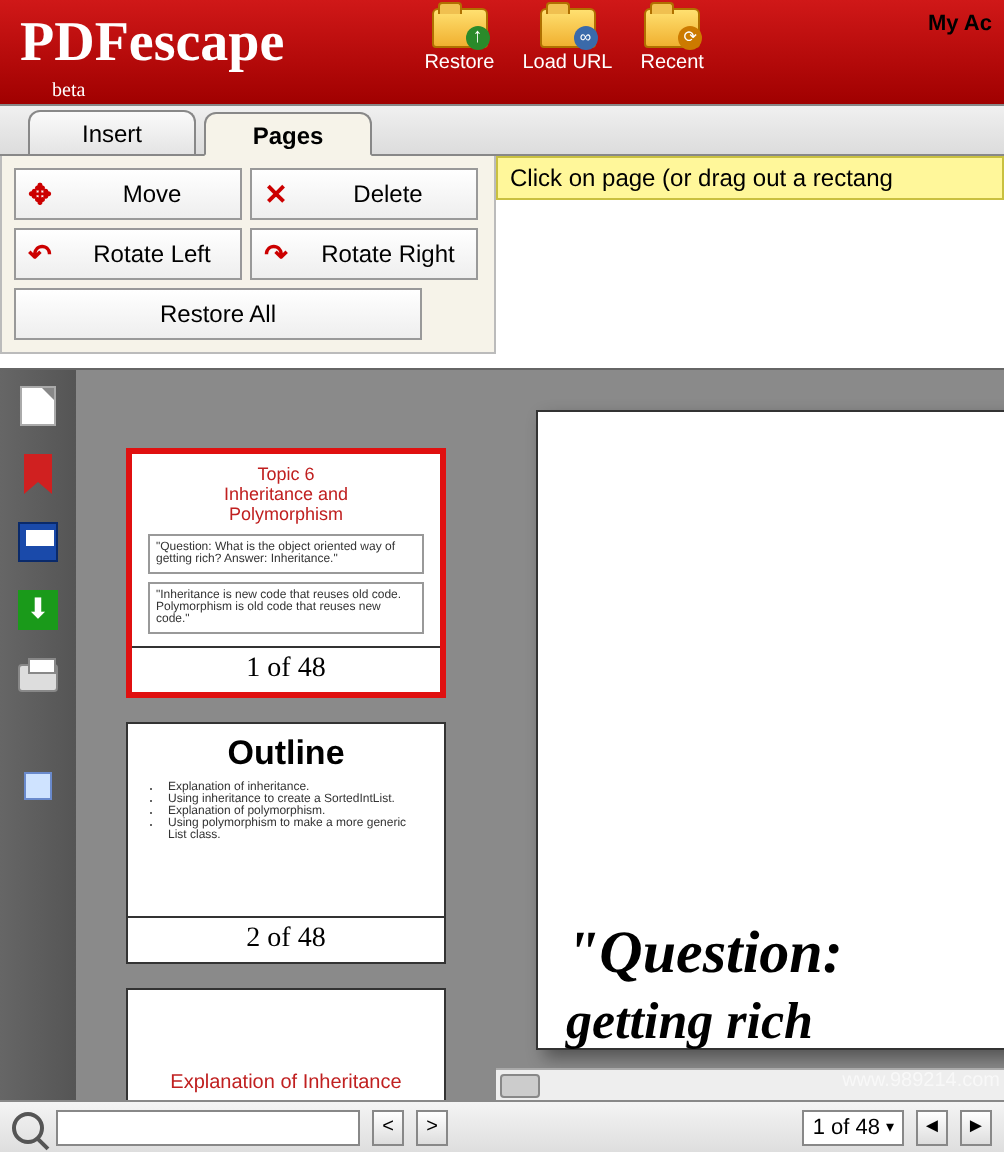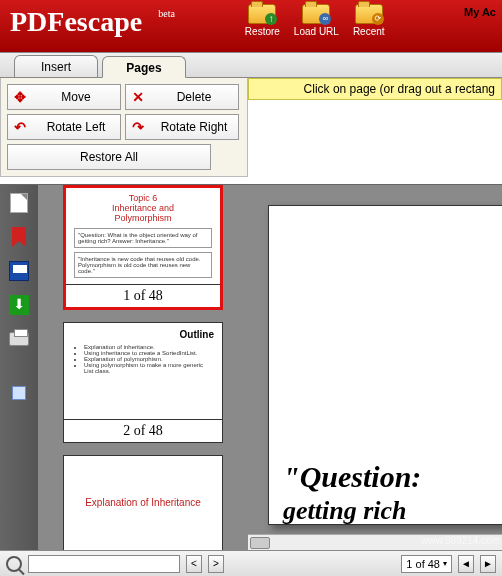--- a/index.html
+++ b/index.html
@@ -1,20 +1,20 @@
 <!DOCTYPE html>
 <html><head>
 <meta charset="utf-8">
 <style>
   * { box-sizing: border-box; margin: 0; padding: 0; }
   body { font-family: Arial, sans-serif; font-size: 12px; width: 502px; height: 576px; overflow: hidden; background: #fff; position: relative; }
 
   
   .header { height: 52px; background: linear-gradient(#d01818, #a00000); position: relative; display: flex; align-items: flex-start; }
-  .logo { font-family: "Times New Roman", serif; font-weight: bold; color: #fff; font-size: 28px; padding: 6px 10px 0 10px; display: flex; align-items: flex-start; }
+  .logo { font-family: "Times New Roman", serif; font-weight: bold; color: #fff; font-size: 28px; padding: 6px 10px 0 10px; display: flex; align-items: flex-start; flex-direction: column; }
   .logo .beta { font-size: 10px; font-weight: normal; margin-left: 16px; margin-top: 2px; }
   .header-btns { display: flex; gap: 14px; margin-left: 60px; margin-top: 4px; }
   .hbtn { display: flex; flex-direction: column; align-items: center; color: #fff; font-size: 10px; cursor: pointer; }
   .folder { width: 28px; height: 20px; background: linear-gradient(#ffe070,#f0b030); border: 1px solid #b07000; border-radius: 3px 3px 2px 2px; position: relative; margin-bottom: 2px; }
   .folder::before { content:""; position:absolute; top:-4px; left:2px; width:10px; height:5px; background:#f0c050; border:1px solid #b07000; border-bottom:none; border-radius:2px 2px 0 0; }
   .folder .badge { position:absolute; bottom:-2px; right:-2px; width:12px; height:12px; border-radius:50%; color:#fff; font-size:10px; line-height:12px; text-align:center; }
   .badge.up { background:#2a8a2a; }
   .badge.link { background:#3a6aaa; font-size:8px; }
   .badge.recent { background:#cc7a00; font-size:8px; }
   .myacc { position:absolute; top:6px; right:6px; color:#000; font-weight:bold; font-size:11px; }
@@ -26,37 +26,37 @@
 
   
   .toolpanel { background:#f6f3e9; border:1px solid #bbb; border-top:none; padding:6px; display:flex; flex-wrap:wrap; gap:4px; width: 248px; }
   .toolarea { display:flex; }
   .toolbtn { width:114px; height:26px; border:1px solid #999; background:linear-gradient(#fff,#eee); display:flex; align-items:center; cursor:pointer; }
   .toolbtn.wide { width:204px; justify-content:center; }
   .toolbtn .ticon { width:24px; display:flex; justify-content:center; color:#c00; font-weight:bold; font-size:14px; }
   .toolbtn .tlabel { flex:1; text-align:center; font-size:12px; }
 
   
-  .hint { position:absolute; top:78px; left:248px; right:0; height:22px; background:#fff79a; border:1px solid #c9c040; font-size:12px; padding:3px 6px; white-space:nowrap; overflow:hidden;text-align:right; }
+  .hint { position:absolute; top:78px; left:248px; right:0; height:22px; background:#fff79a; border:1px solid #c9c040; font-size:12px; padding:3px 6px; white-space:nowrap; overflow:hidden; }
 
   
   .main { position:absolute; top:184px; left:0; right:0; bottom:26px; display:flex; background:#8a8a8a; border-top:1px solid #666; }
   .iconcol { width:38px; background:linear-gradient(90deg,#666,#555); display:flex; flex-direction:column; align-items:center; padding-top:8px; gap:14px; }
   .iconcol .sic { width:20px; height:20px; display:flex; align-items:center; justify-content:center; cursor:pointer; }
   .doc-ic { background:#fff; border:1px solid #aaa; position:relative; }
   .doc-ic::after { content:""; position:absolute; top:0; right:0; border-top:6px solid #888; border-left:6px solid #fff; }
   .bm-ic { width:14px; height:20px; background:#d02020; clip-path: polygon(0 0,100% 0,100% 100%,50% 70%,0 100%); }
   .save-ic { background:#1a4aaa; border:1px solid #0a2a6a; position:relative; }
   .save-ic::after { content:""; position:absolute; top:3px; left:3px; width:14px; height:8px; background:#fff; }
   .dl-ic { background:#1a9a1a; color:#fff; font-size:14px; text-align:center; line-height:18px; }
   .print-ic { background:#ddd; border:1px solid #888; border-radius:2px; position:relative; }
   .print-ic::before { content:""; position:absolute; top:-4px; left:4px; width:12px; height:6px; background:#fff; border:1px solid #888; }
   .sel-ic { width:14px; height:14px; background:#cfe3ff; border:1px solid #6a8acc; }
 
-  .thumbs { width:210px; background:#8a8a8a; overflow-y:auto; padding:0 0; display:flex; flex-direction:column; align-items:center; gap:12px; }
+  .thumbs { width:210px; background:#8a8a8a; overflow-y:auto; padding:21px 0; display:flex; flex-direction:column; align-items:center; gap:12px;margin-top:18px; }
   .thumb { width:160px; background:#fff; border:1px solid #333; padding:0; cursor:pointer; }
   .thumb.sel { border:3px solid #e01010; }
   .slide { height:96px; padding:6px 8px; font-size:7px; color:#333; overflow:hidden; position:relative; }
   .slide .stitle { text-align:center; color:#c02020; font-size:9px; margin-bottom:4px; line-height:1.1; }
   .slide .sbox { border:1px solid #999; padding:3px; font-size:6px; margin-top:4px; }
   .slide ul { list-style: disc; margin-left:12px; font-size:6px; }
   .tcaption { border-top:1px solid #333; text-align:center; font-size:14px; padding:3px 0; font-family:"Times New Roman",serif; }
 
   .preview { flex:1; background:#8a8a8a; position:relative; overflow:hidden; }
   .page { position:absolute; top:20px; left:20px; width:420px; height:320px; background:#fff; border:1px solid #333; box-shadow:4px 4px 8px rgba(0,0,0,.4); }
@@ -169,21 +169,21 @@
 Polymorphism</div>
         <div class="sbox">"Question: What is the object oriented way of getting rich?
 Answer: Inheritance."</div>
         <div class="sbox">"Inheritance is new code that reuses old code. Polymorphism is old code that reuses new code."</div>
       </div>
       <div class="tcaption">1 of 48</div>
     </div>
 
     <div class="thumb">
       <div class="slide">
-        <div class="stitle" style="font-size:10px;color:#000;text-align:right;font-weight:bold;">Outline</div>
+        <div class="stitle" style="font-size:17px;color:#000;text-align:center;font-weight:bold;">Outline</div>
         <ul>
           <li>Explanation of inheritance.</li>
           <li>Using inheritance to create a SortedIntList.</li>
           <li>Explanation of polymorphism.</li>
           <li>Using polymorphism to make a more generic List class.</li>
         </ul>
       </div>
       <div class="tcaption">2 of 48</div>
     </div>
 

